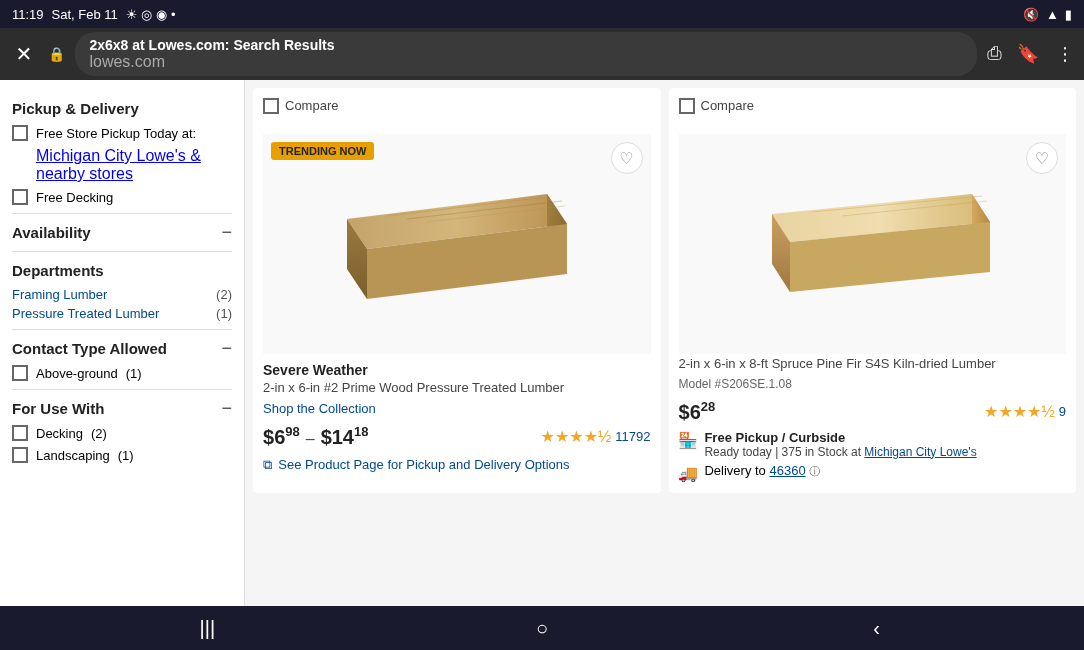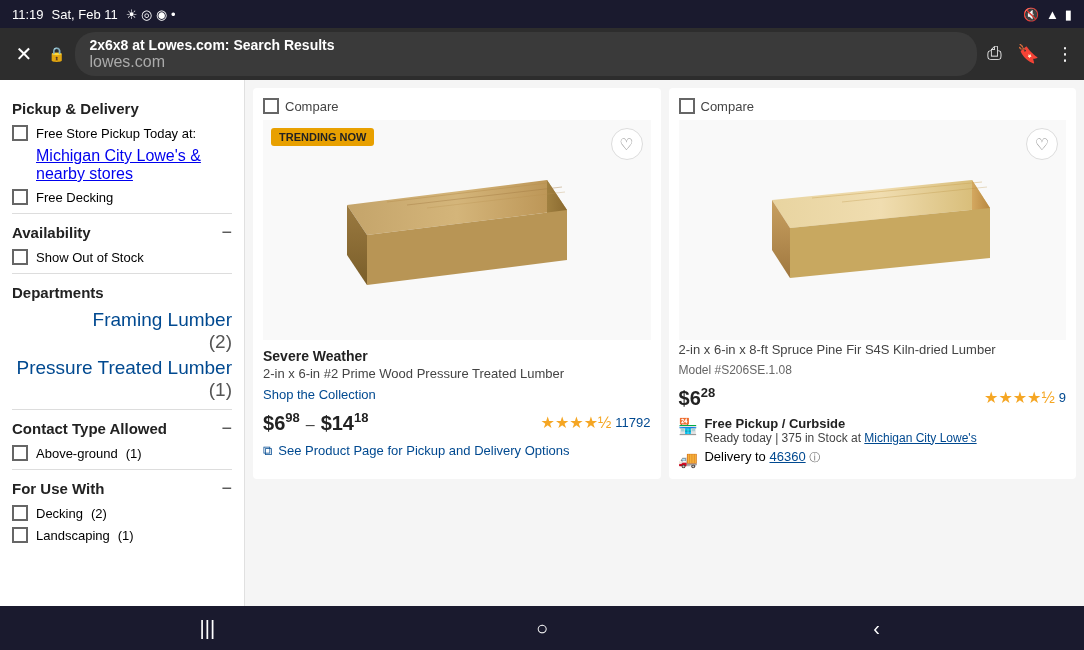--- a/index.html
+++ b/index.html
@@ -132,25 +132,24 @@
     .minus-icon {
       font-size: 18px;
       color: #444;
       cursor: pointer;
     }
 
     .dept-row {
       display: flex;
       justify-content: space-between;
       align-items: flex-end;
-      font-size: 19px;
+      font-size: 13px;
       color: #004990;
       margin-bottom: 4px;
       cursor: pointer;
-      flex-direction: column;
     }
     .dept-row .count {
       color: #555;
     }
 
     
     .products-area {
       flex: 1;
       overflow-y: auto;
       padding: 8px;
@@ -165,23 +164,23 @@
 
     .product-card {
       background: #fff;
       border-radius: 4px;
       padding: 10px;
       position: relative;
     }
 
     .compare-row {
       display: flex;
-      align-items: center;
+      align-items: flex-start;
       gap: 6px;
-      margin-bottom: 6px;
+      margin-bottom: 20px;
     }
     .compare-checkbox {
       width: 16px;
       height: 16px;
       border: 2px solid #666;
     }
     .compare-label {
       font-size: 13px;
       color: #444;
     }
@@ -384,24 +383,20 @@
         <span>Free Decking</span>
       </div>
     </div>
 
     <hr class="sidebar-divider">
 
     <div>
       <div class="availability-header">
         <span class="title">Availability</span>
         <span class="minus-icon">−</span>
-      </div>
-      <div class="sidebar-item-row">
-        <div class="sidebar-checkbox"></div>
-        <span>Show Out of Stock</span>
       </div>
     </div>
 
     <hr class="sidebar-divider">
 
     <div>
       <div class="sidebar-section-title">Departments</div>
       <div class="dept-row">
         <span>Framing Lumber</span>
         <span class="count">(2)</span>

